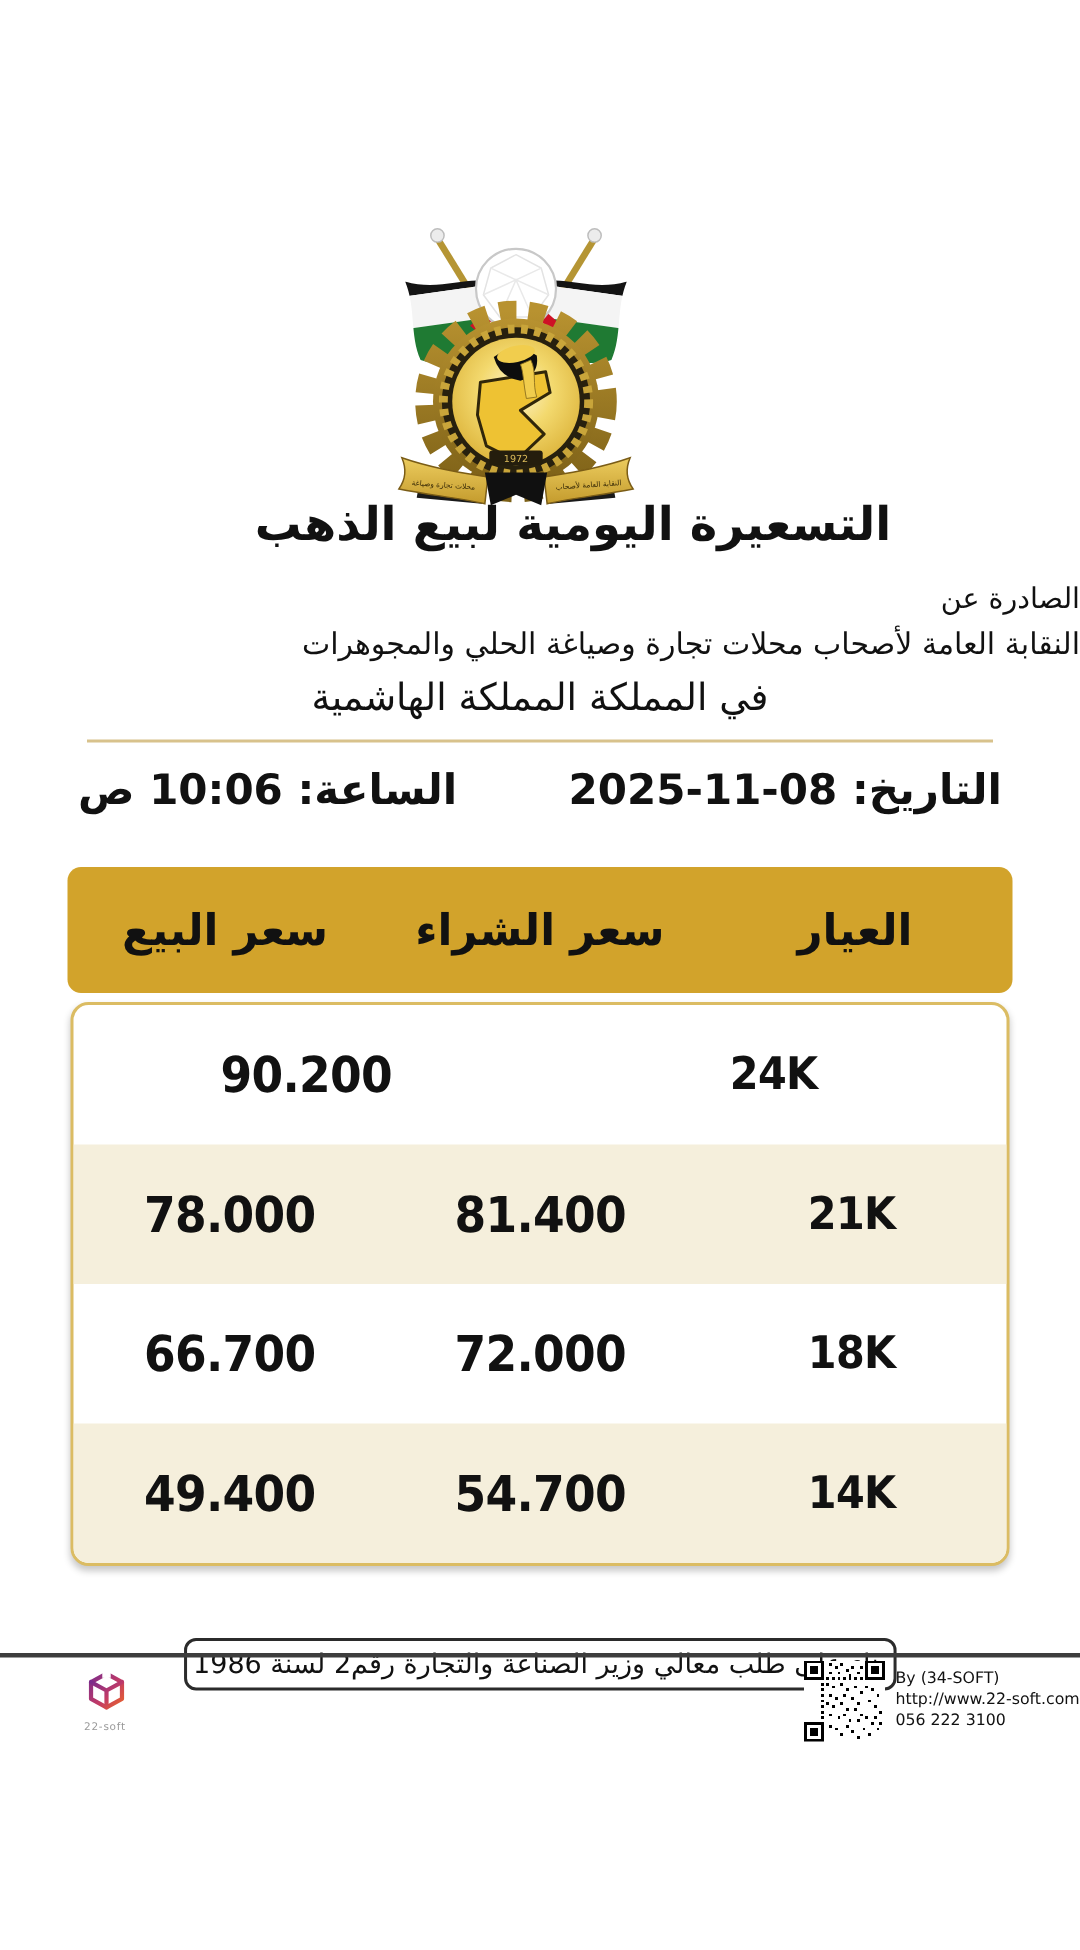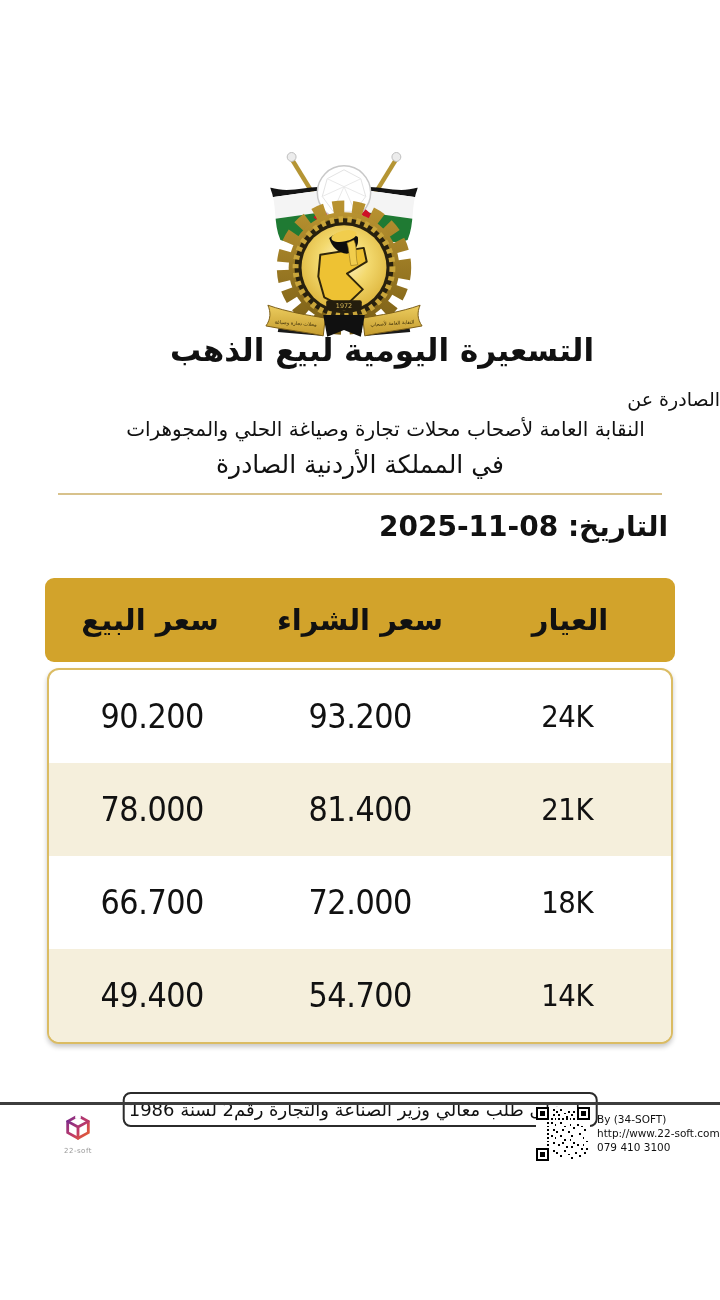--- a/index.html
+++ b/index.html
@@ -6,44 +6,44 @@
   body{
     width:720px;height:1300px;position:relative;background:#ffffff;
     font-family:"DejaVu Sans", sans-serif;color:#111;overflow:hidden;
   }
   .abs{position:absolute;}
   
   #emblem{left:260px;top:138px;width:168px;height:200px;}
   
   .title{top:332px;left:0;right:0;text-align:center;font-size:31px;font-weight:bold;direction:rtl;white-space:nowrap;margin-left:44px;}
   .issued{top:388px;left:0;right:0;text-align:right;font-size:19px;direction:rtl;}
-  .org{top:417px;left:16px;right:0;text-align:center;font-size:20px;direction:rtl;white-space:nowrap;margin-left:35px;}
+  .org{top:417px;left:16px;right:0;font-size:20px;direction:rtl;white-space:nowrap;margin-left:35px;}
   .country{top:450px;left:0;right:0;text-align:center;font-size:25px;direction:rtl;}
   .divider{top:493px;left:58px;right:58px;height:2px;background:#D8C28C;}
   
   .dt-row{top:510px;left:52px;right:52px;display:flex;justify-content:space-between;direction:rtl;
           font-size:28px;font-weight:bold;}
   .dt-row .pair{white-space:nowrap;}
   
   .thead{top:578px;left:45px;right:45px;height:84px;background:#D2A32B;border-radius:9px;
          display:flex;direction:rtl;align-items:center;font-size:29px;font-weight:bold;}
   .thead .hcell{flex:1;text-align:center;}
   .tbody{top:668px;left:47px;right:47px;background:#fff;border:2px solid #DBBC63;border-radius:12px;
          overflow:hidden;box-shadow:0 3px 5px rgba(0,0,0,0.22);}
   .trow{height:93px;display:flex;direction:rtl;align-items:center;}
   .trow.beige{background:#F5EFDC;}
-  .cell{flex:1;text-align:center;font-weight:normal;font-size:33px;letter-spacing:-0.5px;}
+  .cell{flex:1;text-align:center;font-weight:bold;font-size:33px;letter-spacing:-0.5px;}
   .cell>span{display:inline-block;transform:scaleX(0.92);}
   .cell.karat{font-size:30px;}
   
   .note{top:1092px;left:50%;transform:translateX(-50%);border:2px solid #2b2b2b;border-radius:8px;
         padding:5px 4px;font-size:18px;direction:rtl;white-space:nowrap;}
   
   .footer-line{top:1102px;left:0;width:720px;height:3px;background:#3d3d3d;}
-  .brand{left:56px;top:1112px;width:44px;text-align:center;}
+  .brand{left:56px;top:1112px;width:44px;}
   .brand-caption{font-size:7px;color:#999;letter-spacing:0.5px;margin-top:1px;}
   .qrblock{left:536px;top:1107px;display:flex;gap:7px;align-items:flex-start;}
   .qrtext{font-size:10.5px;line-height:1.35;padding-top:5px;color:#111;white-space:nowrap;}
 </style>
 </head>
 <body>
 
 <div class="abs" id="emblem">
   <svg width="168" height="200" viewBox="0 0 170 200">
     <defs>
@@ -118,40 +118,43 @@
     <use href="#rwing" transform="translate(170,0) scale(-1,1)"></use>
     <path d="M64,178 L106,178 L102,200 L85,193 L68,200 Z" fill="#101010"></path>
     <text x="36" y="188" font-size="5" fill="#3a2c08" text-anchor="middle" transform="rotate(4 36 188)">محلات تجارة وصياغة</text>
     <text x="134" y="188" font-size="5" fill="#3a2c08" text-anchor="middle" transform="rotate(-4 134 188)">النقابة العامة لأصحاب</text>
   </svg>
 </div>
 
 <div class="abs title" dir="rtl">التسعيرة اليومية لبيع الذهب</div>
 <div class="abs issued" dir="rtl">الصادرة عن</div>
 <div class="abs org" dir="rtl">النقابة العامة لأصحاب محلات تجارة وصياغة الحلي والمجوهرات</div>
-<div class="abs country" dir="rtl">في المملكة الأردنية الصادرة</div>
+<div class="abs country" dir="rtl">في المملكة المملكة الهاشمية</div>
 <div class="abs divider"></div>
 
 <div class="abs dt-row">
   <span class="pair">
     <span>التاريخ:</span>
     <span>08-11-2025</span>
   </span>
+  <span class="pair">
+    <span>الساعة:</span>
+    <span>10:06 ص</span>
+  </span>
 </div>
 
 <div class="abs thead">
   <div class="hcell">العيار</div>
   <div class="hcell">سعر الشراء</div>
   <div class="hcell">سعر البيع</div>
 </div>
 
 <div class="abs tbody">
   <div class="trow">
     <div class="cell karat"><span>24K</span></div>
-    <div class="cell"><span>93.200</span></div>
     <div class="cell"><span>90.200</span></div>
   </div>
   <div class="trow beige">
     <div class="cell karat"><span>21K</span></div>
     <div class="cell"><span>81.400</span></div>
     <div class="cell"><span>78.000</span></div>
   </div>
   <div class="trow">
     <div class="cell karat"><span>18K</span></div>
     <div class="cell"><span>72.000</span></div>
@@ -197,15 +200,15 @@
       <rect x="0" y="22" width="7" height="7"></rect>
         <rect x="1" y="23" width="5" height="5" fill="#fff"></rect>
         <rect x="2" y="24" width="3" height="3"></rect>
       <path d="M8 6h1v1H8zM10 6h1v1h-1zM12 6h1v1h-1zM14 6h1v1h-1zM16 6h1v1h-1zM18 6h1v1h-1zM20 6h1v1h-1zM6 8h1v1H6zM6 10h1v1H6zM6 12h1v1H6zM6 14h1v1H6zM6 16h1v1H6zM6 18h1v1H6zM6 20h1v1H6z"></path>
       <path d="M9 1h1v1H9zM13 1h1v1h-1zM11 2h1v1h-1zM17 2h1v1h-1zM20 2h1v1h-1zM15 3h1v1h-1zM9 4h1v1H9zM12 4h1v1h-1zM19 4h1v1h-1zM16 5h1v1h-1zM8 8h1v1H8zM13 8h1v1h-1zM10 9h1v1h-1zM18 9h1v1h-1zM22 9h1v1h-1zM24 10h1v1h-1zM15 10h1v1h-1zM20 11h1v1h-1zM26 12h1v1h-1zM9 12h1v1H9zM14 12h1v1h-1zM11 13h1v1h-1zM17 13h1v1h-1zM23 14h1v1h-1zM8 15h1v1H8zM13 15h1v1h-1zM19 15h1v1h-1zM10 16h1v1h-1zM25 16h1v1h-1zM15 17h1v1h-1zM18 17h1v1h-1zM27 18h1v1h-1zM9 19h1v1H9zM14 19h1v1h-1zM20 19h1v1h-1zM12 20h1v1h-1zM22 20h1v1h-1zM25 20h1v1h-1zM16 21h1v1h-1zM19 21h1v1h-1zM24 22h1v1h-1zM27 22h1v1h-1zM9 23h1v1H9zM15 23h1v1h-1zM11 24h1v1h-1zM21 24h1v1h-1zM26 24h1v1h-1zM17 25h1v1h-1zM13 26h1v1h-1zM23 26h1v1h-1zM19 27h1v1h-1z"></path>
     </g>
   </svg>
   <div class="qrtext">
     <div>By (34-SOFT)</div>
     <div>http://www.22-soft.com</div>
-    <div>079 410 3100</div>
+    <div>056 222 3100</div>
   </div>
 </div>
 
 </body></html>

